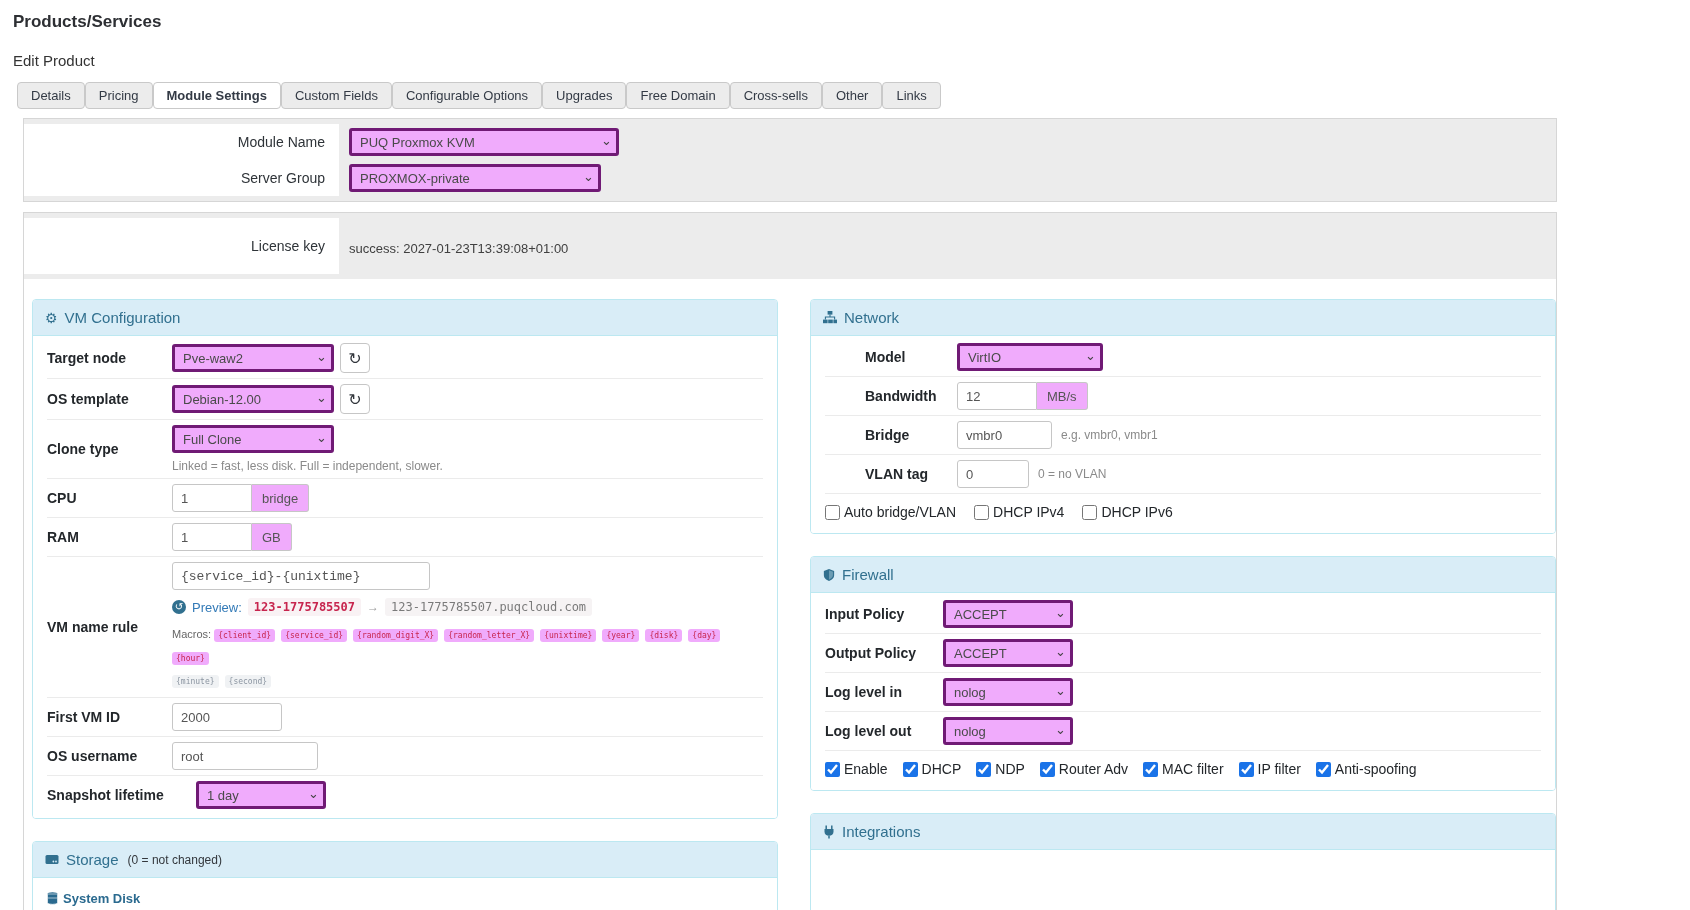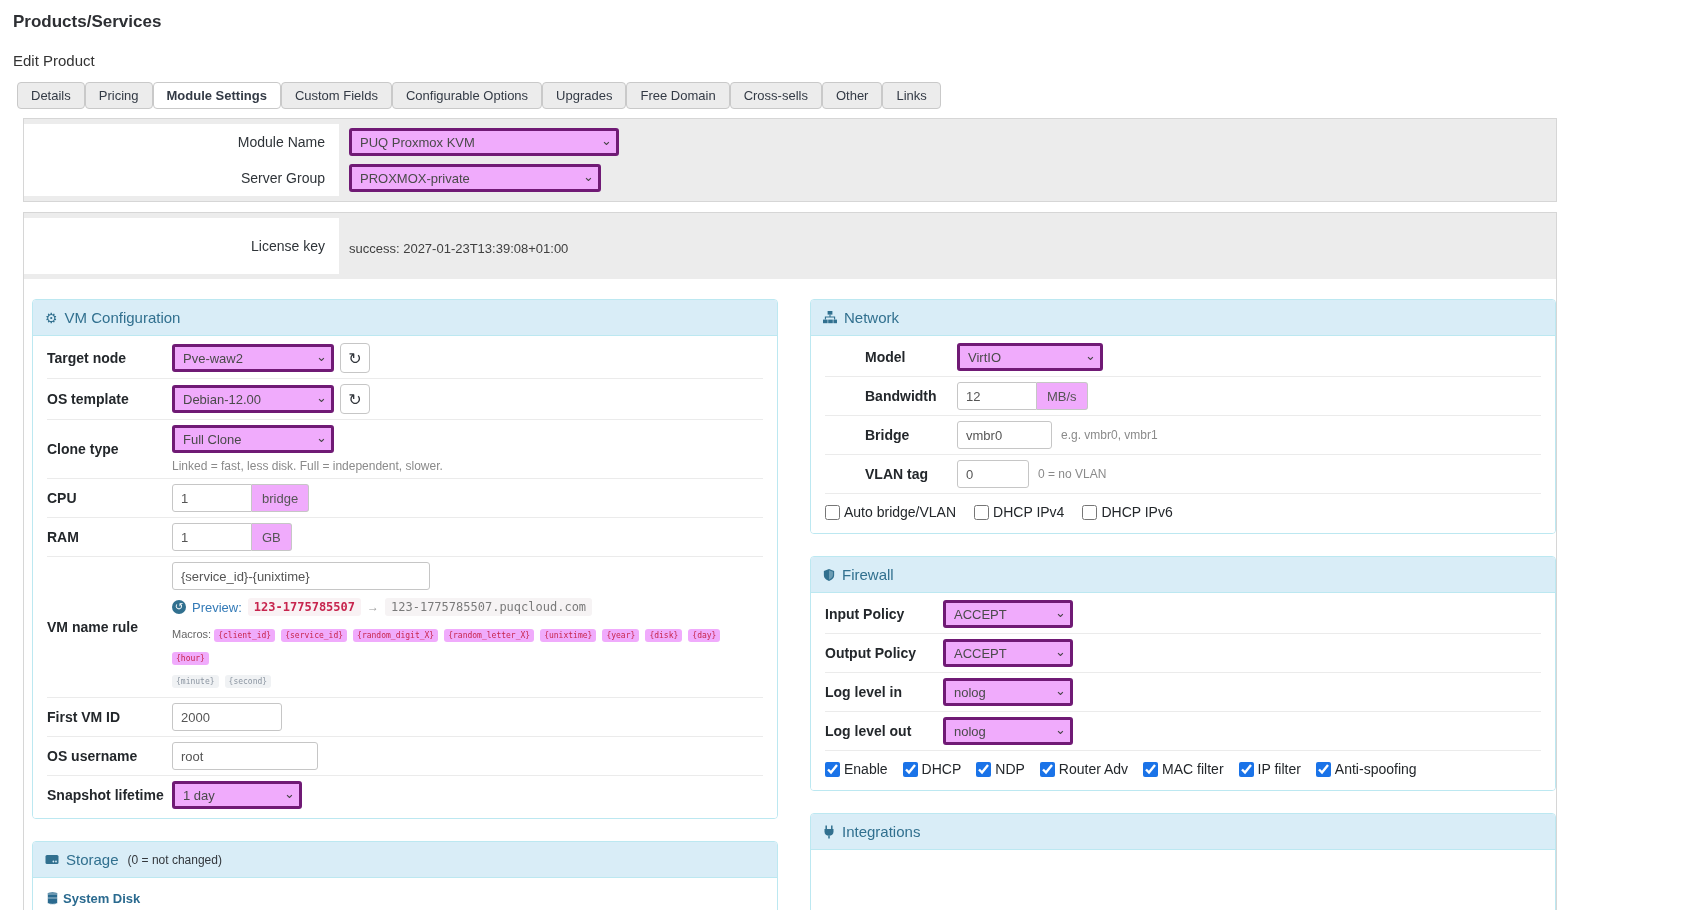--- a/index.html
+++ b/index.html
@@ -47,21 +47,21 @@
 
   
   .panels { display:flex; gap:32px; padding:20px 0 0 8px; align-items:flex-start; background:#fff; }
   .pcol { display:flex; flex-direction:column; gap:22px; width:746px; }
   .panel { border:1px solid #bce8f1; border-radius:4px; overflow:hidden; width:100%; background:#fff; }
   .panel-h { background:#d9edf7; color:#31708f; padding:9px 12px; font-size:15px; display:flex; align-items:center; gap:7px; border-bottom:1px solid #bce8f1; }
   .panel-note { font-size:12px; color:#33373c; margin-left:2px; }
   .panel-b { background:#fff; padding:2px 14px 4px; }
 
   .frow { display:flex; align-items:center; padding:5px 0; border-bottom:1px solid #ebebeb; min-height:38px; }
-  .frow:last-child { border-bottom:none; }
+  .frow:last-child { border-bottom:none;gap:24px; }
   .flabel { font-weight:700; font-size:14px; color:#23272b; flex-shrink:0; }
   .vm .flabel { width:125px; }
   .net .flabel { width:92px;margin-left:40px; }
   .fw .flabel { width:118px; }
   .fstack { display:flex; flex-direction:column; align-items:flex-start; }
   .help { font-size:12px; color:#8a8a8a; margin-top:6px; }
   .help-inline { font-size:12px; color:#8a8a8a; margin-left:9px; }
 
   
   .preview { display:flex; align-items:center; gap:6px; margin-top:8px; font-size:13px; }
@@ -189,21 +189,21 @@
           <div class="frow">
             <div class="flabel">RAM</div>
             <span class="igroup">
               <input type="text" style="width: 80px;" value="1">
               <span class="addon">GB</span>
             </span>
           </div>
           <div class="frow">
             <div class="flabel">VM name rule</div>
             <div class="fstack">
-              <input type="text" style="width: 258px;" value="{service_id}-{unixtime}">
+              <input type="text" style="width: 258px; font-family: Liberation Mono, monospace;" value="{service_id}-{unixtime}">
               <div class="preview">
                 <span class="pv-icon">↺</span>
                 <span class="pv-label">Preview:</span>
                 <span class="pv-value">123-1775785507</span>
                 <span class="pv-arrow">→</span>
                 <span class="pv-domain">123-1775785507.puqcloud.com</span>
               </div>
               <div class="macros">
                 <span>Macros:</span>
                 <span class="macro">{client_id}</span>

